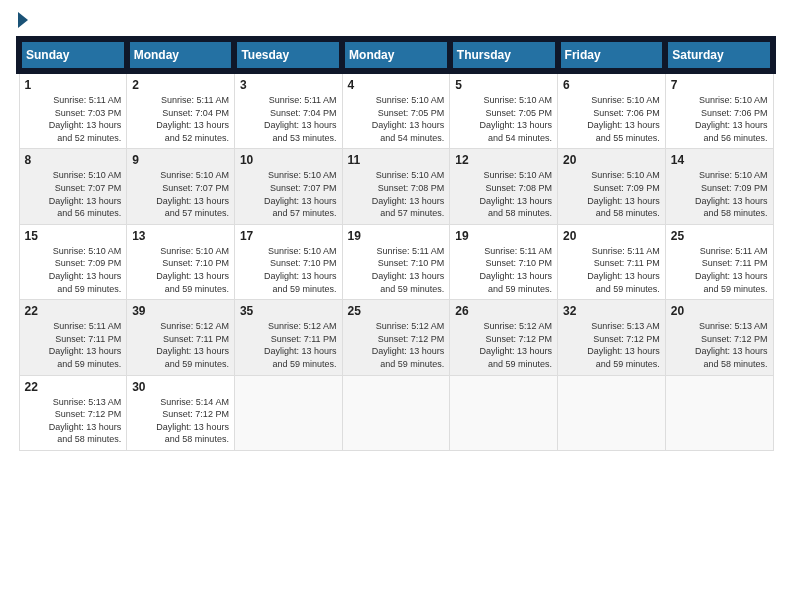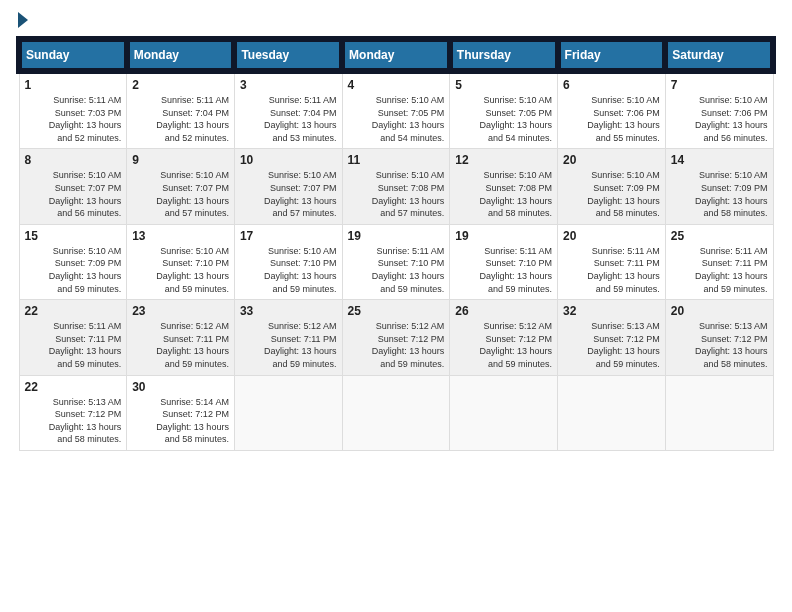--- a/index.html
+++ b/index.html
@@ -224,25 +224,25 @@
           <span class="day-number">25</span>
           <div class="day-info">Sunrise: 5:11 AM<br>Sunset: 7:11 PM<br>Daylight: 13 hours<br>and 59 minutes.</div>
         </td>
       </tr>
       <tr class="week-even">
         <td>
           <span class="day-number">22</span>
           <div class="day-info">Sunrise: 5:11 AM<br>Sunset: 7:11 PM<br>Daylight: 13 hours<br>and 59 minutes.</div>
         </td>
         <td>
-          <span class="day-number">23</span>
+          <span class="day-number">39</span>
           <div class="day-info">Sunrise: 5:12 AM<br>Sunset: 7:11 PM<br>Daylight: 13 hours<br>and 59 minutes.</div>
         </td>
         <td>
-          <span class="day-number">33</span>
+          <span class="day-number">35</span>
           <div class="day-info">Sunrise: 5:12 AM<br>Sunset: 7:11 PM<br>Daylight: 13 hours<br>and 59 minutes.</div>
         </td>
         <td>
           <span class="day-number">25</span>
           <div class="day-info">Sunrise: 5:12 AM<br>Sunset: 7:12 PM<br>Daylight: 13 hours<br>and 59 minutes.</div>
         </td>
         <td>
           <span class="day-number">26</span>
           <div class="day-info">Sunrise: 5:12 AM<br>Sunset: 7:12 PM<br>Daylight: 13 hours<br>and 59 minutes.</div>
         </td>

